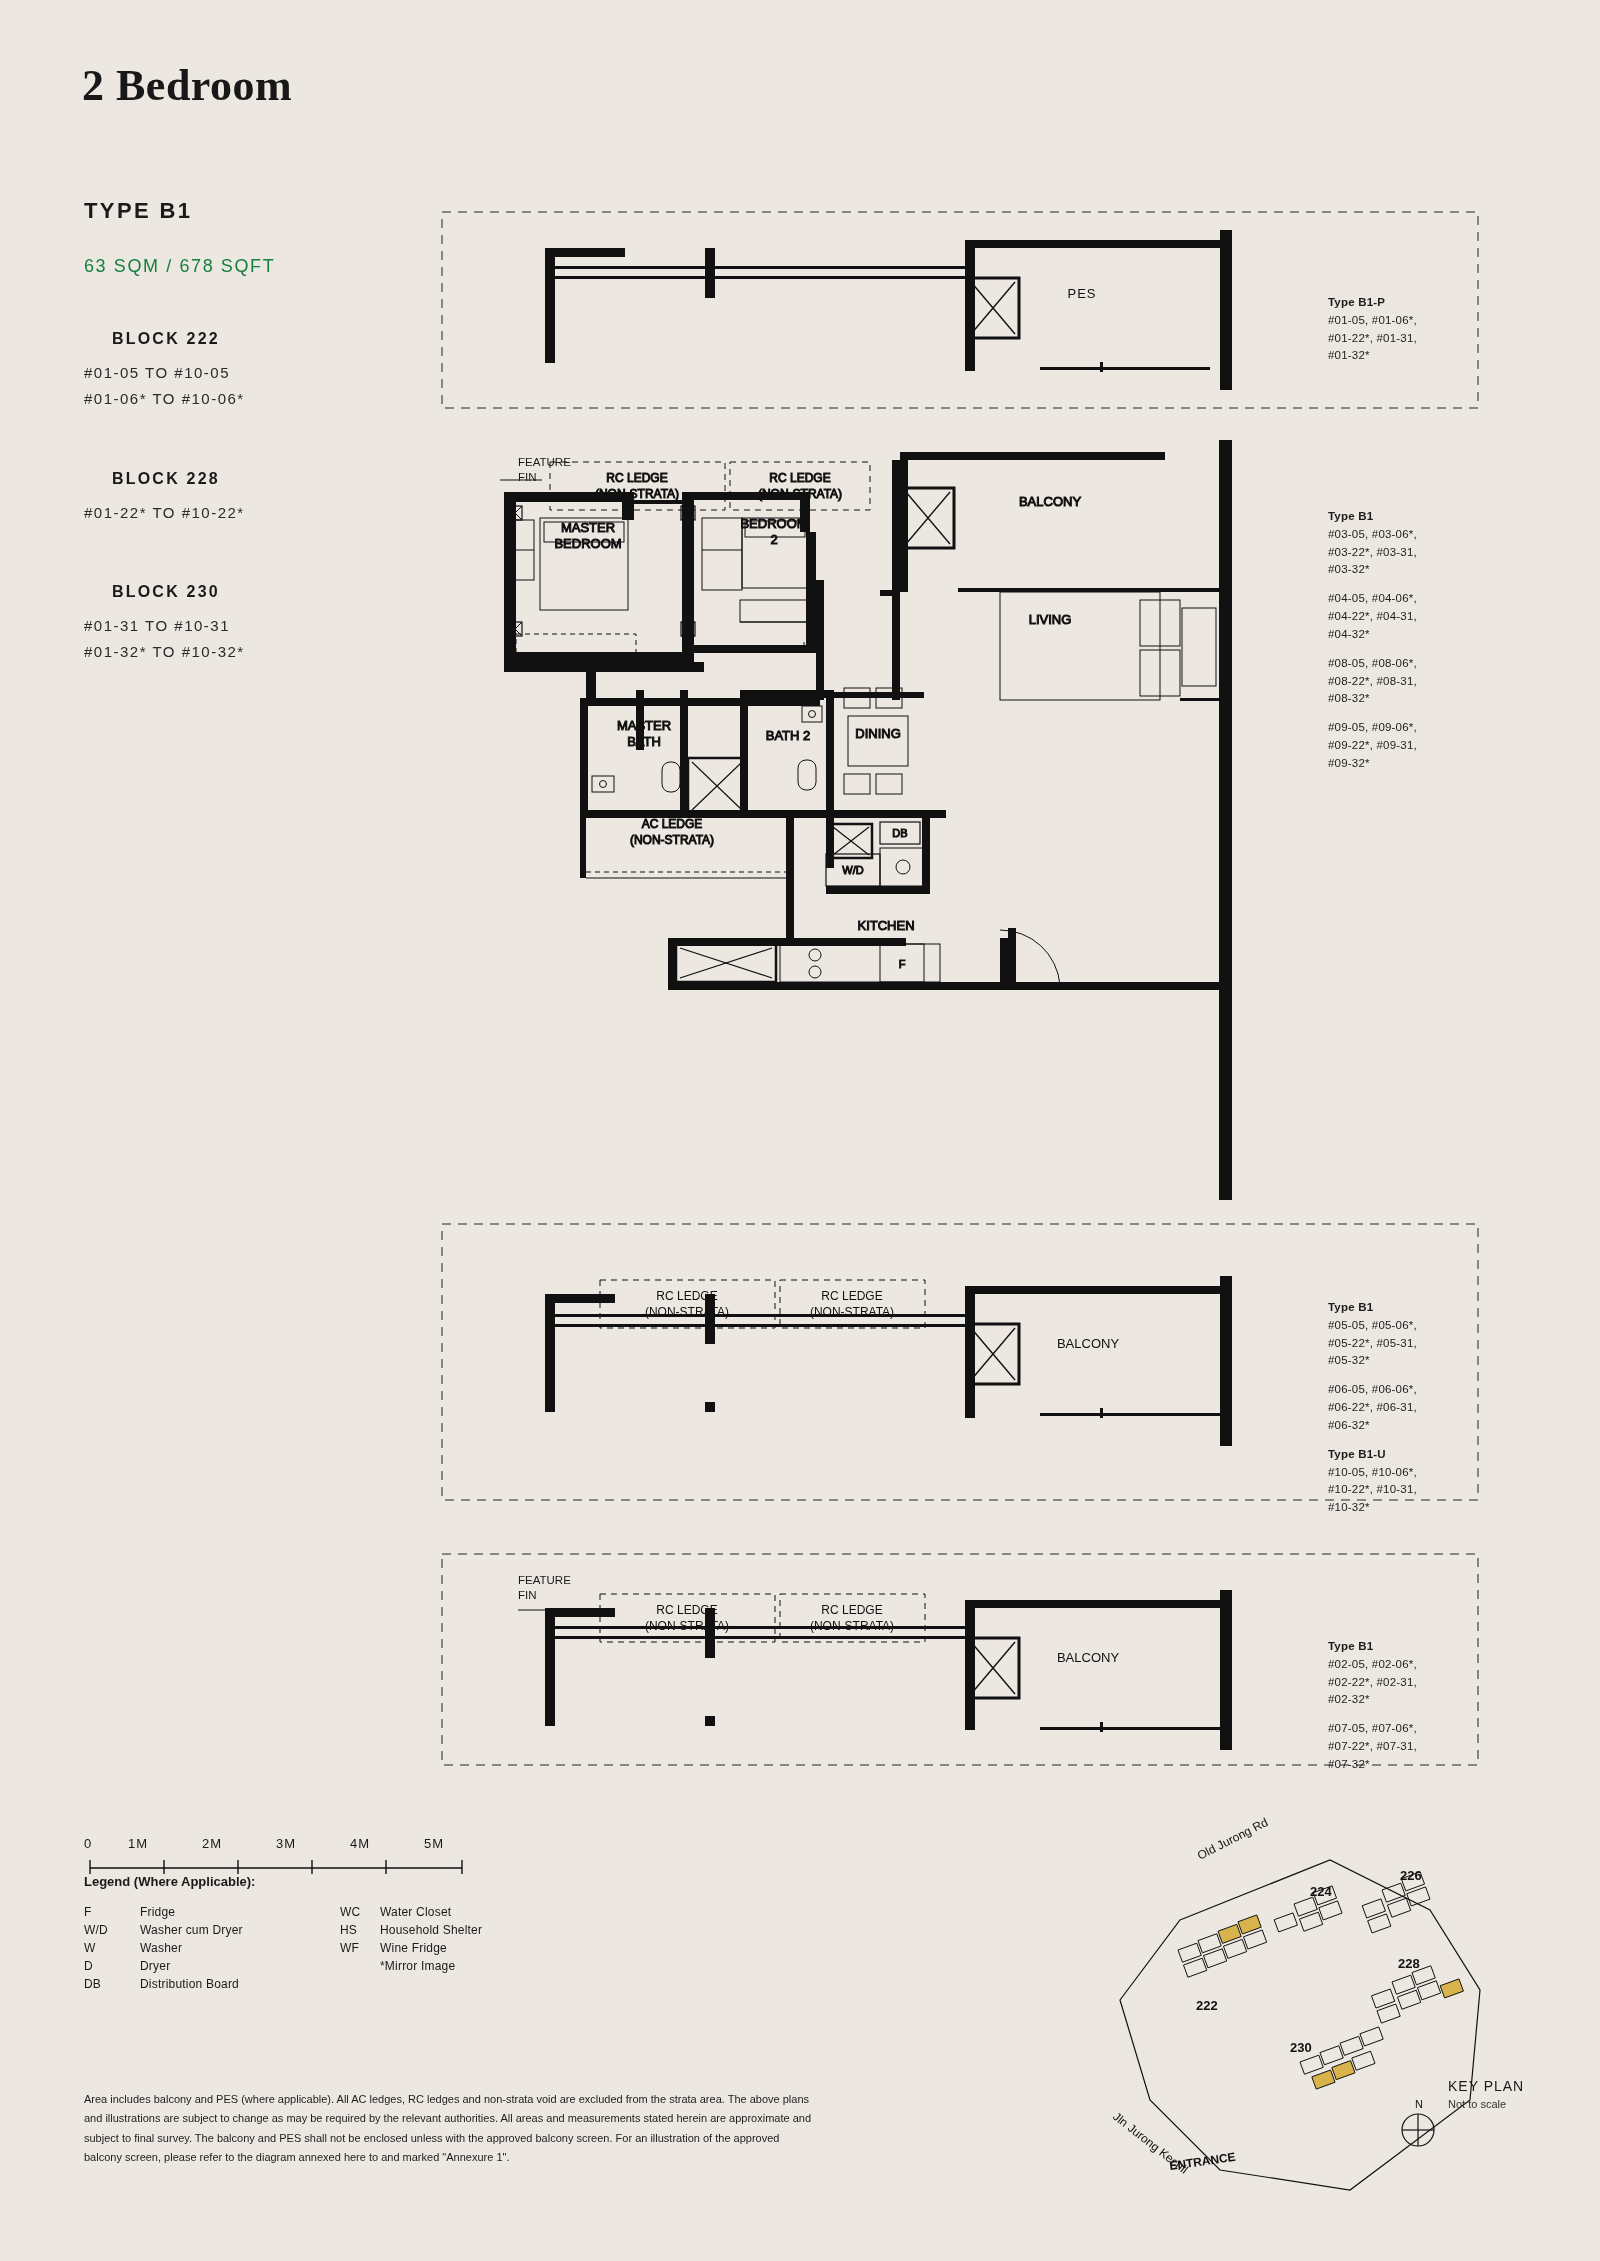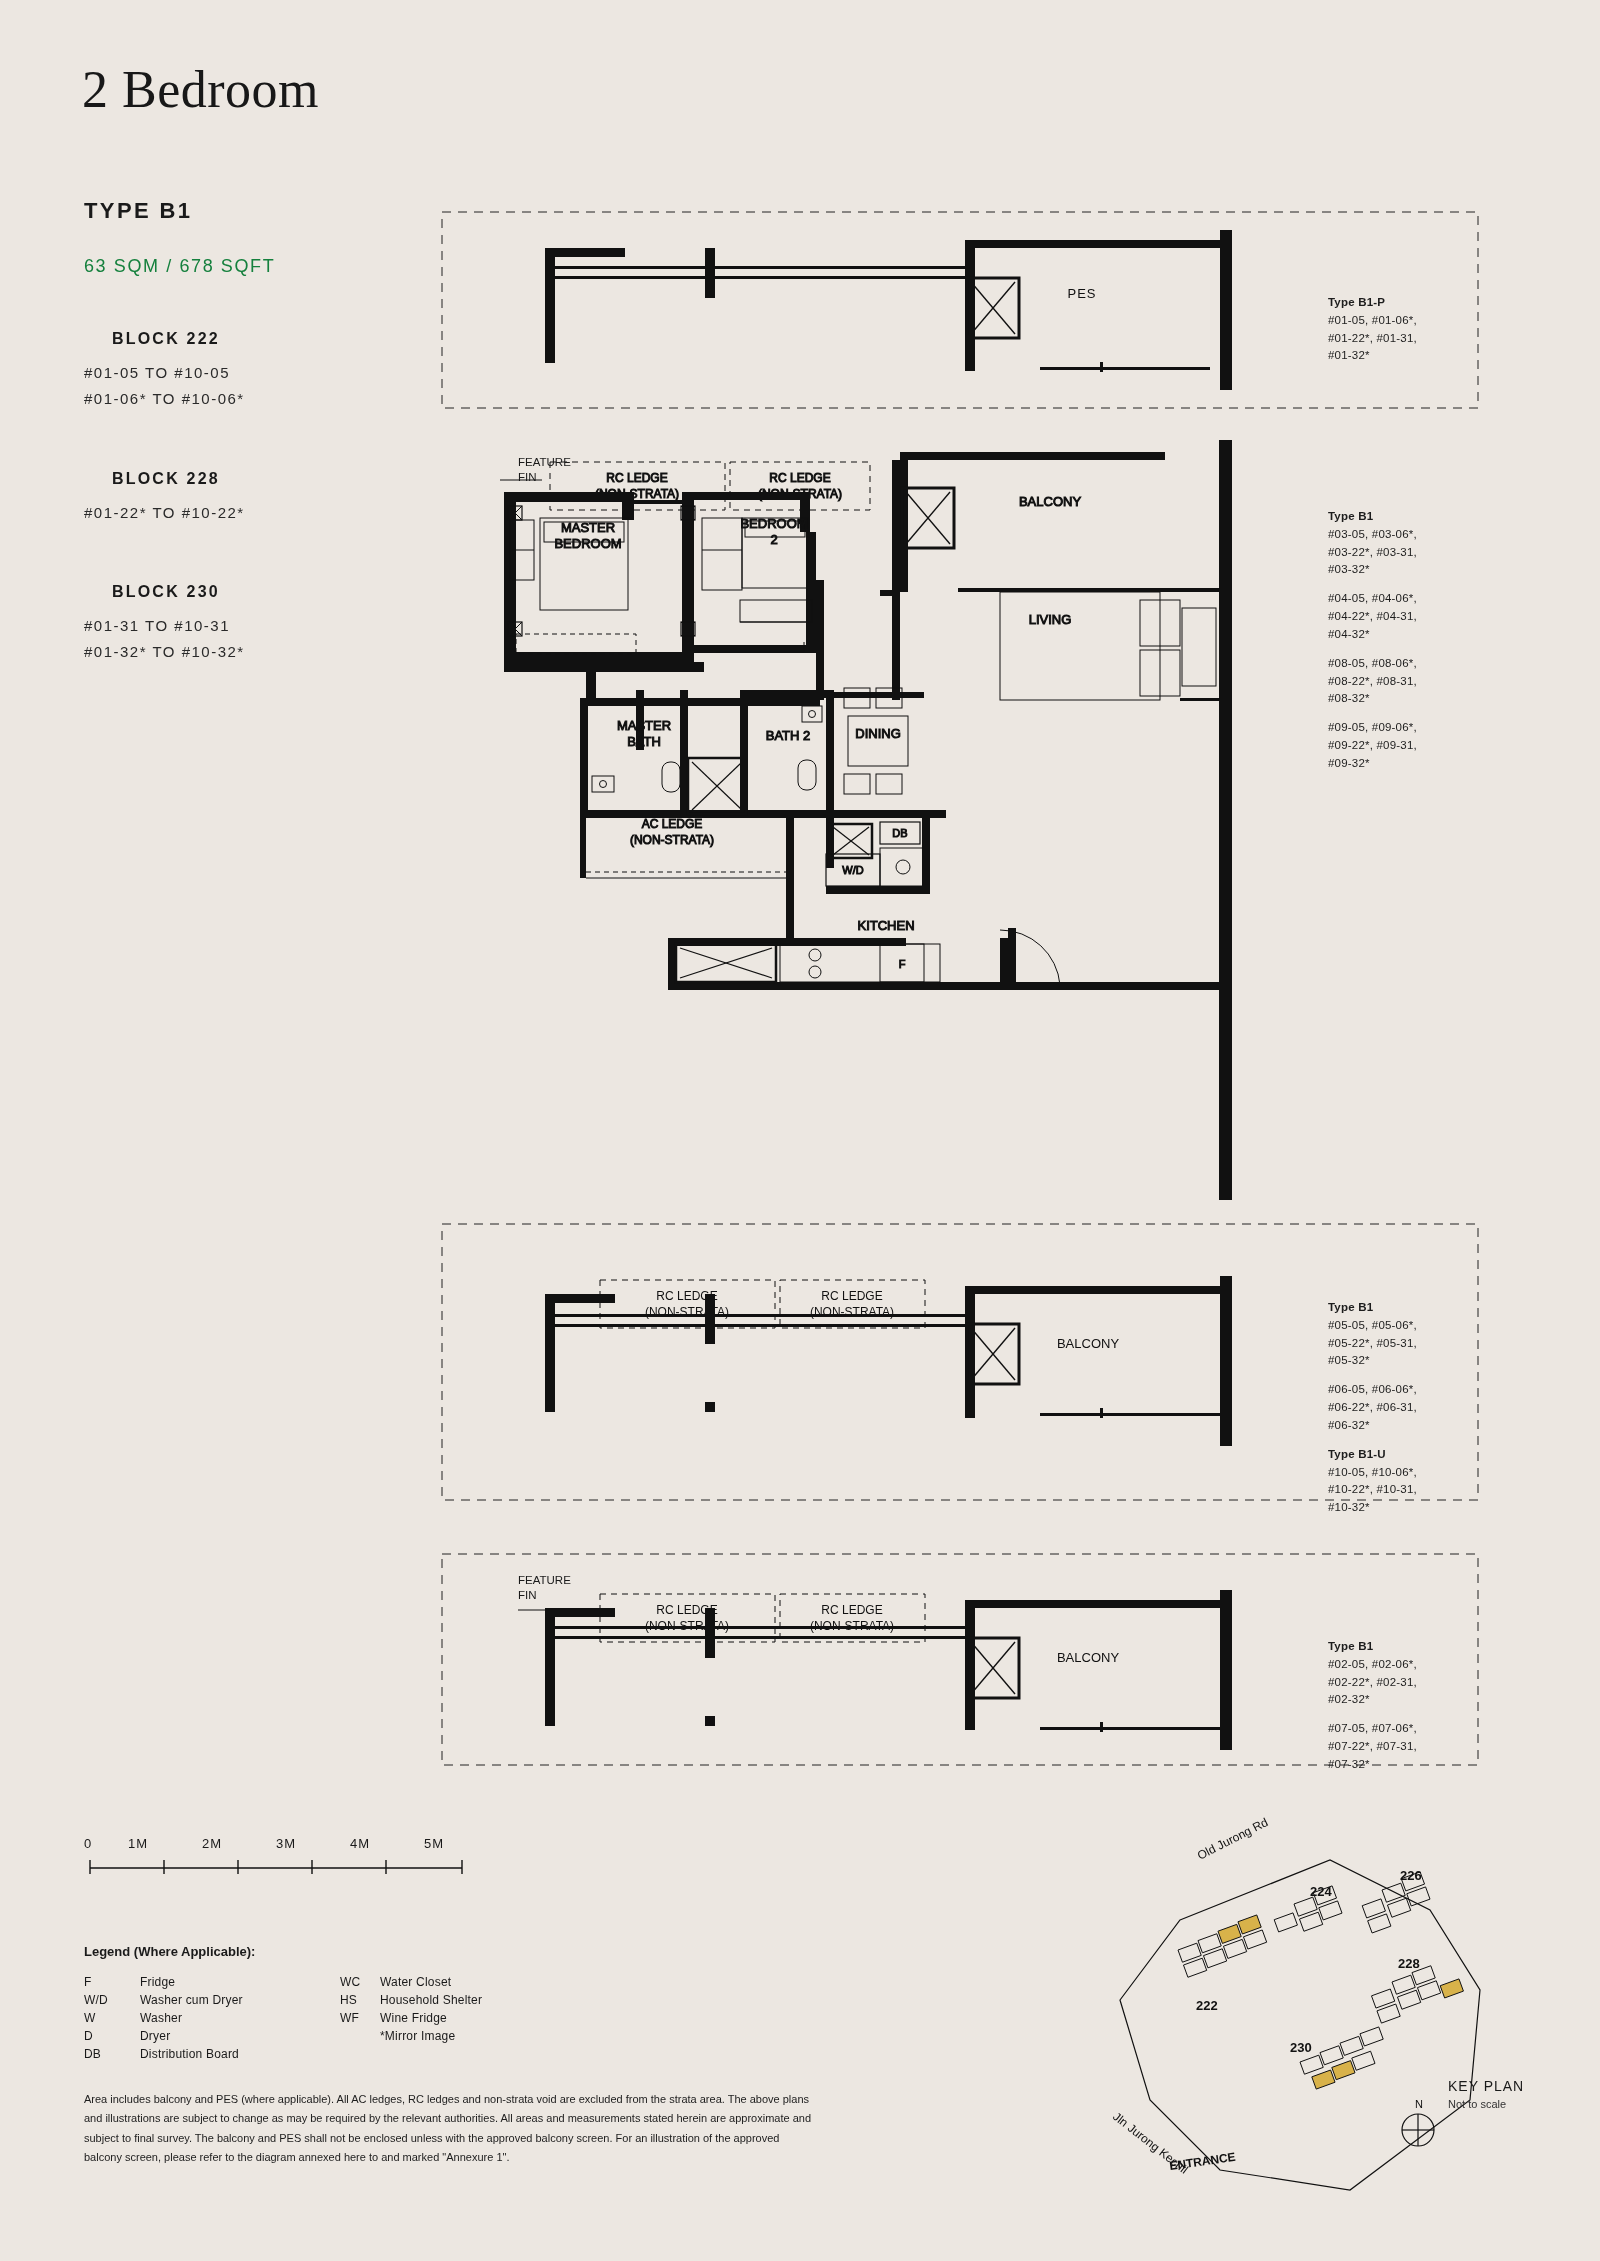--- a/index.html
+++ b/index.html
@@ -10,21 +10,21 @@
     color:#1a1a1a;
     position:relative;
     overflow:hidden;
   }
   .page{position:absolute;inset:0;}
 
   
   .title{
     position:absolute;left:82px;top:60px;
     font-family:"Liberation Serif", serif;
-    font-size:52px;letter-spacing:.5px;font-weight:400;color:#181818;
+    font-size:44px;letter-spacing:.5px;font-weight:700;color:#181818;
   }
   .type-name{
     position:absolute;left:84px;top:198px;
     font-size:22px;font-weight:700;letter-spacing:2.4px;
   }
   .type-area{
     position:absolute;left:84px;top:256px;
     font-size:18px;letter-spacing:1.6px;color:#15803d;
   }
   .blk{position:absolute;left:84px;}
@@ -39,21 +39,21 @@
   
   .plan{position:absolute;}
   svg{display:block;overflow:visible;}
 
   
   .scalewrap{position:absolute;left:84px;top:1836px;}
   .scale-labels{position:relative;height:18px;width:400px;}
   .scale-labels span{position:absolute;font-size:13px;letter-spacing:1px;}
 
   
-  .legend{position:absolute;left:84px;top:1944px;font-size:12.5px;}
+  .legend{position:absolute;left:84px;top:1874px;font-size:12.5px;}
   .legend .lt{font-weight:700;font-size:13px;margin-bottom:14px;}
   .legend table{border-collapse:collapse;}
   .legend td{padding:2px 0;font-size:12px;letter-spacing:.2px;}
   .legend td.k{width:56px;}
   .legend td.v{width:200px;margin-top:35px;}
   .legend td.k2{width:40px;}
 
   
   .disclaimer{
     position:absolute;left:84px;top:2090px;width:730px;

